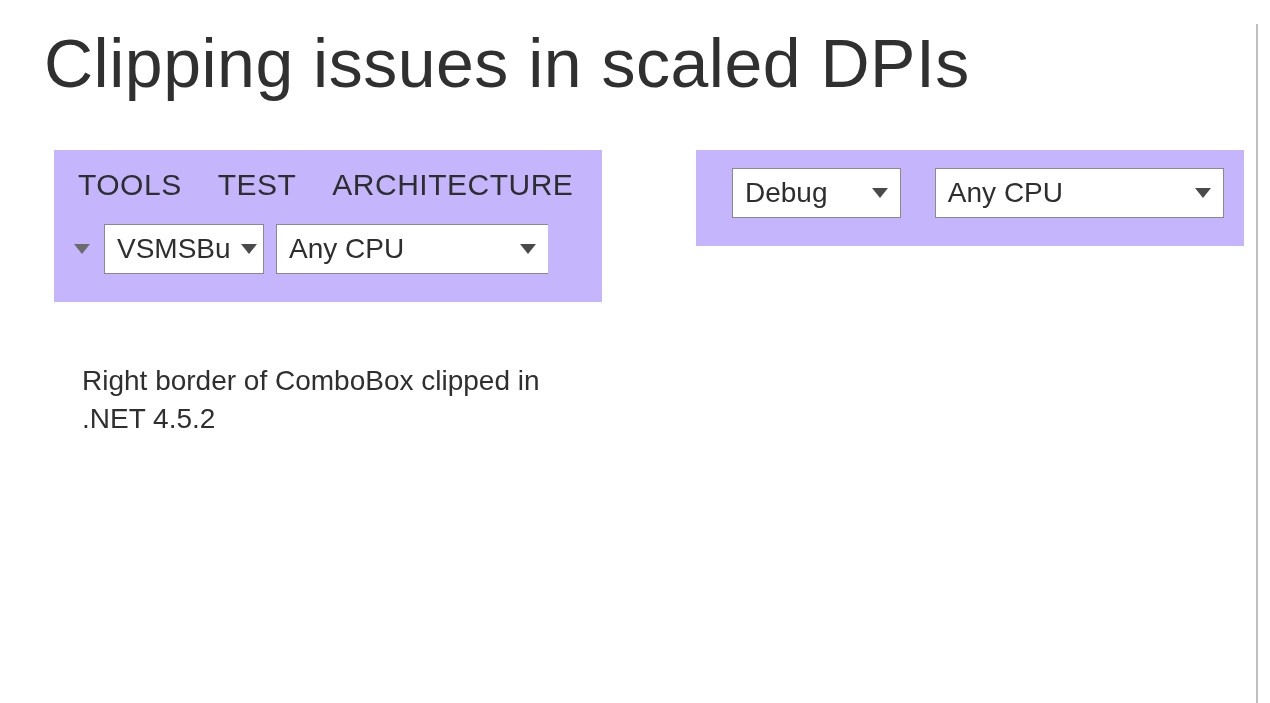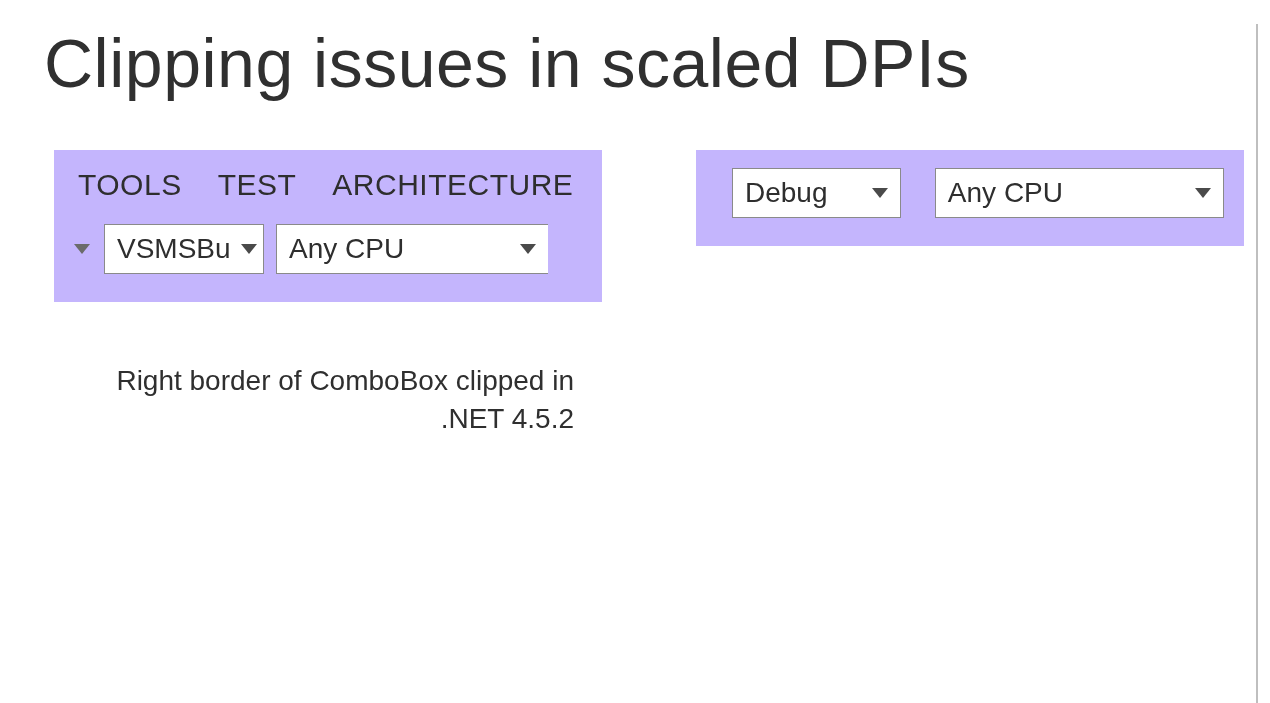--- a/index.html
+++ b/index.html
@@ -84,21 +84,21 @@
     border-right: 8px solid transparent;
     border-top: 10px solid #4a4a4a;
     margin-left: 10px;
     flex: 0 0 auto;
   }
   .caption {
     margin-top: 60px;
     font-size: 28px;
     font-weight: 400;
     color: #2f2f2f;
-    text-align: right;
+    text-align: left;
     line-height: 1.35;
     padding: 0 28px;
   }
   
   .ex-left .combo.c1 { width: 160px; }
   .ex-left .combo.c2 { width: 272px; margin-left: 2px; }
   .ex-right .combo.c1 { width: 178px; margin-left: 0; }
   .ex-right .combo.c2 { width: 306px; margin-left: 24px; }
   .ex-right .toolbar-card { padding-left: 36px; }
 </style>

